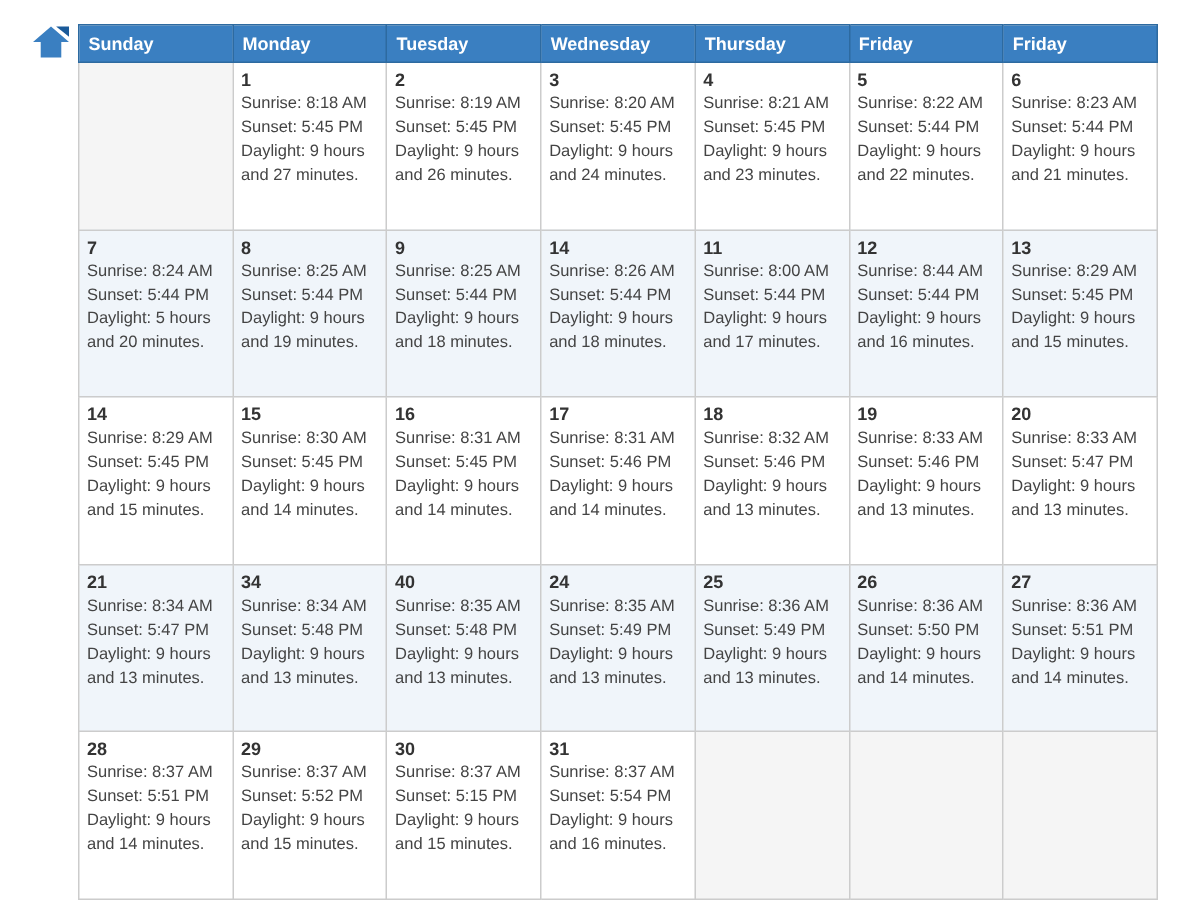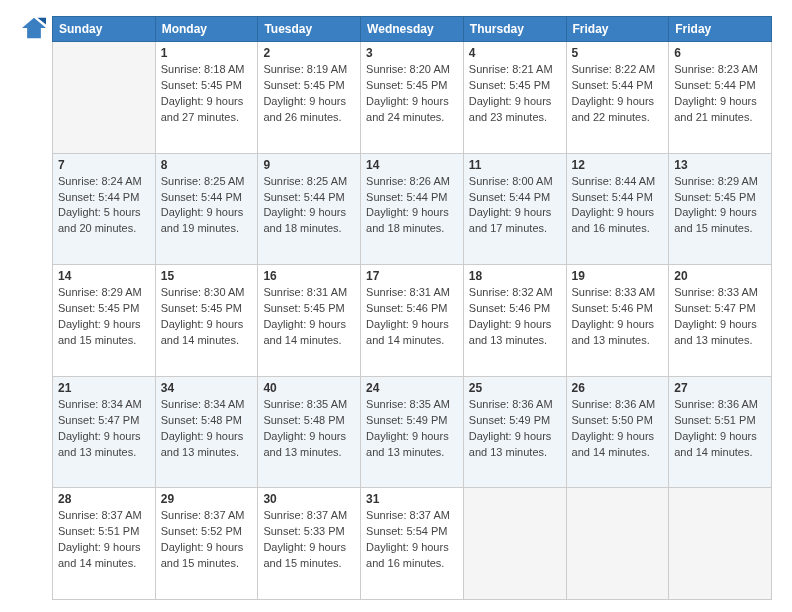--- a/index.html
+++ b/index.html
@@ -368,21 +368,21 @@
             <div class="day-detail">
               <div>Sunrise: 8:37 AM</div>
               <div>Sunset: 5:52 PM</div>
               <div>Daylight: 9 hours and 15 minutes.</div>
             </div>
           </td>
           <td>
             <div class="day-num">30</div>
             <div class="day-detail">
               <div>Sunrise: 8:37 AM</div>
-              <div>Sunset: 5:33 PM</div>
+              <div>Sunset: 5:15 PM</div>
               <div>Daylight: 9 hours and 15 minutes.</div>
             </div>
           </td>
           <td>
             <div class="day-num">31</div>
             <div class="day-detail">
               <div>Sunrise: 8:37 AM</div>
               <div>Sunset: 5:54 PM</div>
               <div>Daylight: 9 hours and 16 minutes.</div>
             </div>

